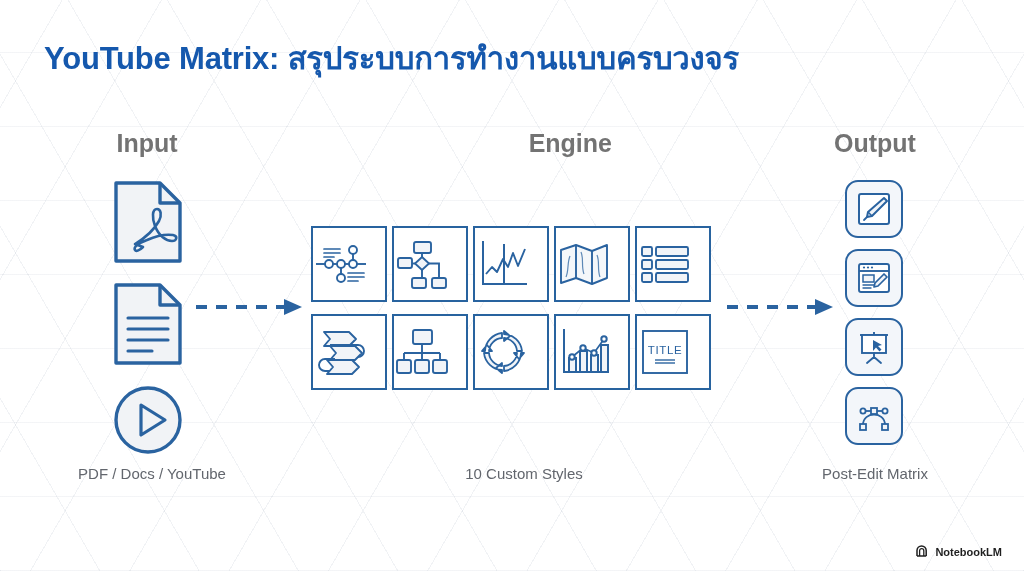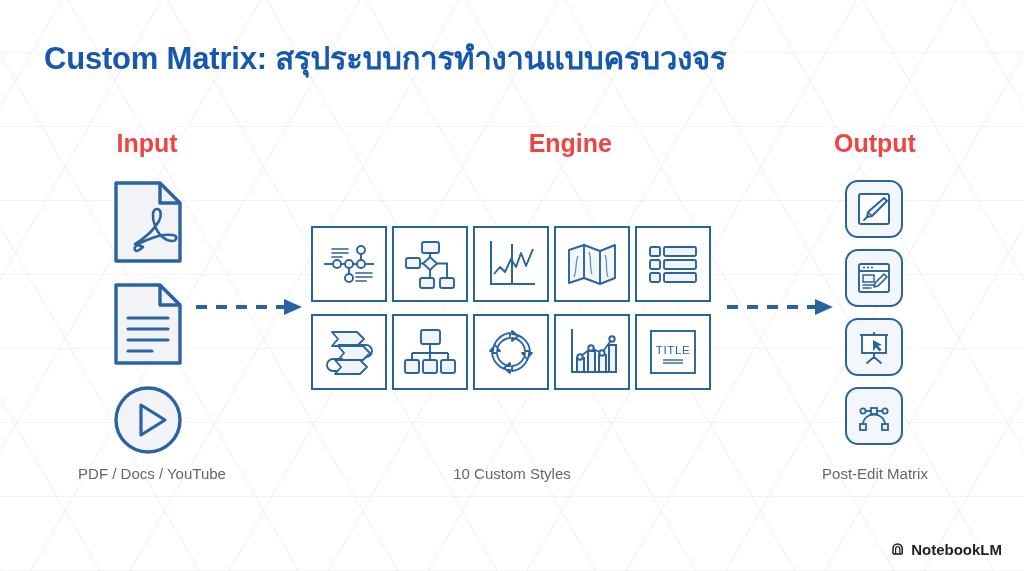--- a/index.html
+++ b/index.html
@@ -23,34 +23,34 @@
 
   #title{
     position:absolute; left:44px; top:33px;
     font-size:31px; font-weight:bold;
     color:#1558ad; letter-spacing:-0.2px;
     white-space:nowrap;
   }
 
   .col-head{
     position:absolute; top:129px;
-    font-size:25px; font-weight:bold; color:#ef4444;
+    font-size:25px; font-weight:bold; color:#737373;
     text-align:center; white-space:nowrap;
   }
   #head-input{ left:57px;  width:180px; }
   #head-engine{ left:412px; width:200px;text-align:right; }
   #head-output{ left:785px; width:180px; }
 
   .col-caption{
     position:absolute; top:465px;
     font-size:15px; color:#62666d;
     text-align:center; white-space:nowrap;
   }
   #cap-input{ left:47px;  width:210px; }
-  #cap-engine{ left:412px; width:200px; }
+  #cap-engine{ left:424px; width:200px; }
   #cap-output{ left:785px; width:180px; }
 
   
   #input-col{ position:absolute; left:112px; top:180px; width:72px; }
   .input-item{ margin-bottom:18px; }
 
   
   .arrow{ position:absolute; top:298px; }
   #arrow-left{ left:196px; }
   #arrow-right{ left:727px; }
@@ -61,53 +61,53 @@
     display:grid;
     grid-template-columns:repeat(5, 76px);
     grid-template-rows:repeat(2, 76px);
     column-gap:5px; row-gap:12px;
   }
   .style-card{
     width:76px; height:76px;
     border:2px solid #28639f;
     background:#ffffff;
     box-sizing:border-box;
-    display:flex; align-items:center; justify-content:center;
+    display:flex; align-items:center; 
   }
 
   
   #output-col{
     position:absolute; left:845px; top:180px;
     display:flex; flex-direction:column; gap:11px;
   }
   .out-card{
     width:58px; height:58px;
     border:2px solid #2a63a0;
     border-radius:13px;
     background:#f3f6fa;
     box-sizing:border-box;
     display:flex; align-items:center; justify-content:center;
   }
 
   
   #watermark{
     position:absolute; right:22px; bottom:13px;
     display:flex; align-items:center; gap:5px;
-    font-size:15px; font-weight:bold; color:#1f1f1f;
+    font-size:11px; font-weight:bold; color:#1f1f1f;
   }
   svg{ display:block; }
 </style>
 </head>
 <body>
 
 <div id="bg-pattern"></div>
 
 <div id="slide">
 
-  <div id="title">Custom Matrix: สรุประบบการทำงานแบบครบวงจร</div>
+  <div id="title">YouTube Matrix: สรุประบบการทำงานแบบครบวงจร</div>
 
   <div class="col-head" id="head-input">Input</div>
   <div class="col-head" id="head-engine">Engine</div>
   <div class="col-head" id="head-output">Output</div>
 
   <div id="input-col">
 
     <div class="input-item">
       <svg width="72" height="84" viewBox="0 0 72 84">
         <path d="M4 3 H48 L68 23 V81 H4 Z" fill="#f1f3f6" stroke="#2a63a0" stroke-width="3.4" stroke-linejoin="round"></path>

